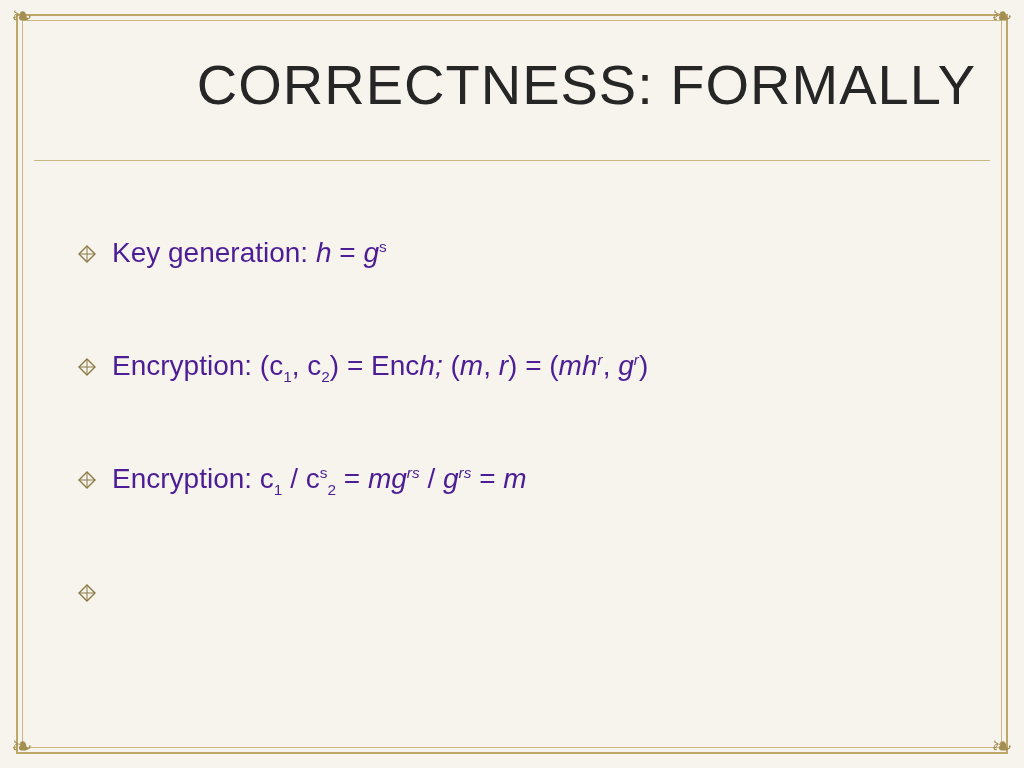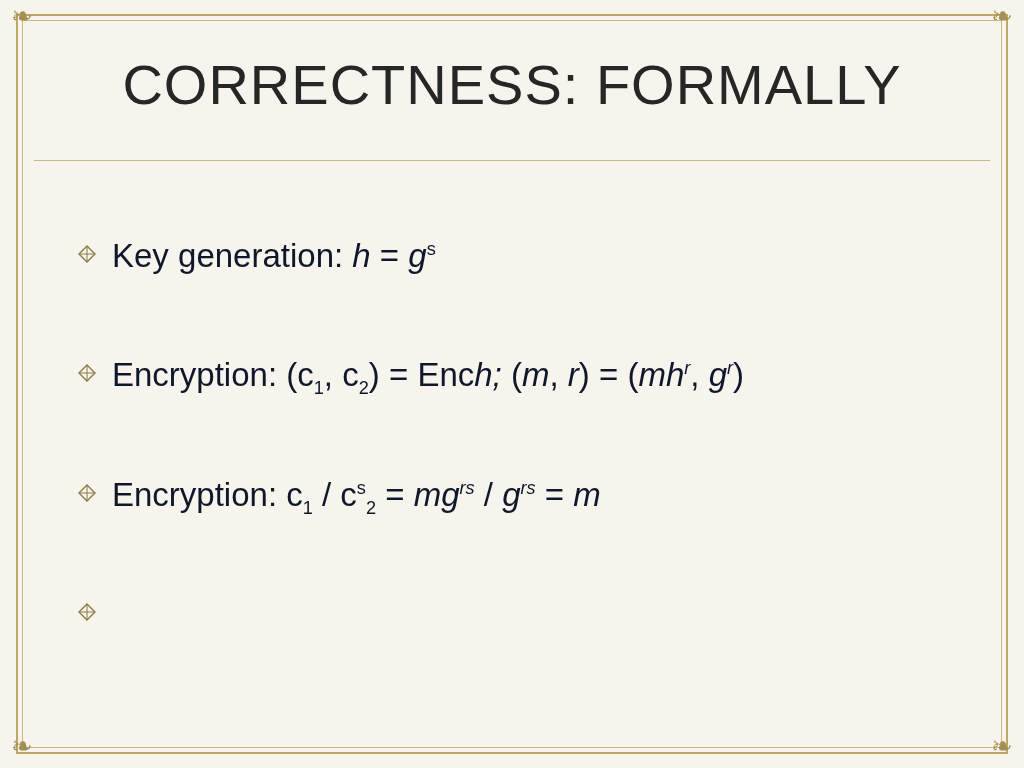--- a/index.html
+++ b/index.html
@@ -50,21 +50,21 @@
   .corner.tl { left: 8px;  top: 4px; }
   .corner.tr { right: 8px; top: 4px; }
   .corner.bl { left: 8px;  bottom: 6px; }
   .corner.br { right: 8px; bottom: 6px; }
 
   .title {
     position: absolute;
     left: 48px;
     right: 48px;
     top: 52px;
-    text-align: center;
+    text-align: right;
     font-size: 56px;
     letter-spacing: 1px;
     color: #262626;
     font-weight: 400;
   }
   .title-rule {
     position: absolute;
     left: 34px;
     right: 34px;
     top: 160px;
@@ -73,22 +73,22 @@
   }
 
   .content {
     position: absolute;
     left: 112px;
     right: 60px;
     top: 235px;
   }
   .row {
     position: relative;
-    font-size: 33px;
-    color: #0f172a;
+    font-size: 28px;
+    color: #4c1d95;
     margin-bottom: 78px;
     line-height: 1.25;
     white-space: nowrap;
   }
   .bullet {
     position: absolute;
     left: -34px;
     top: 10px;
     width: 18px;
     height: 18px;

